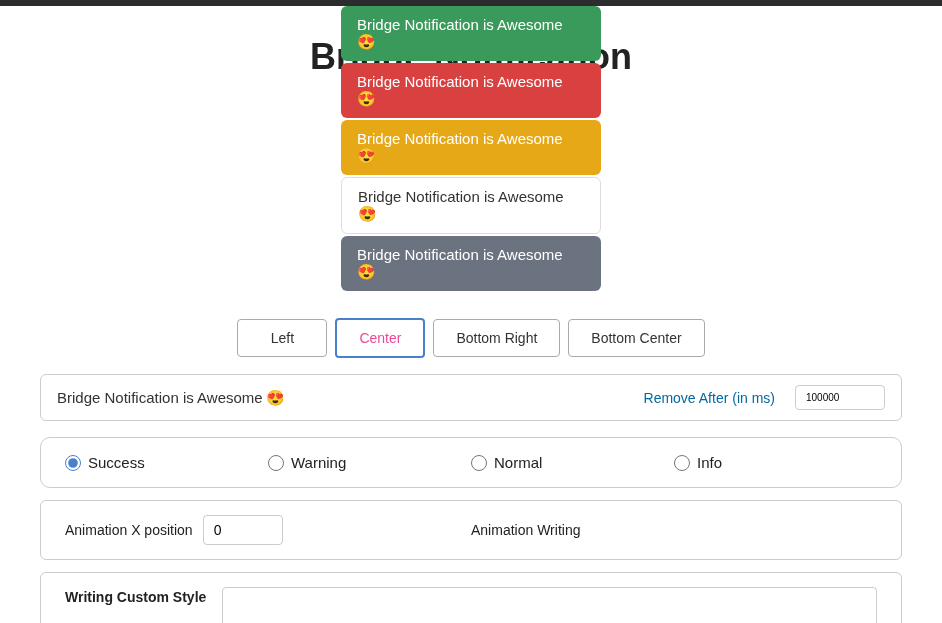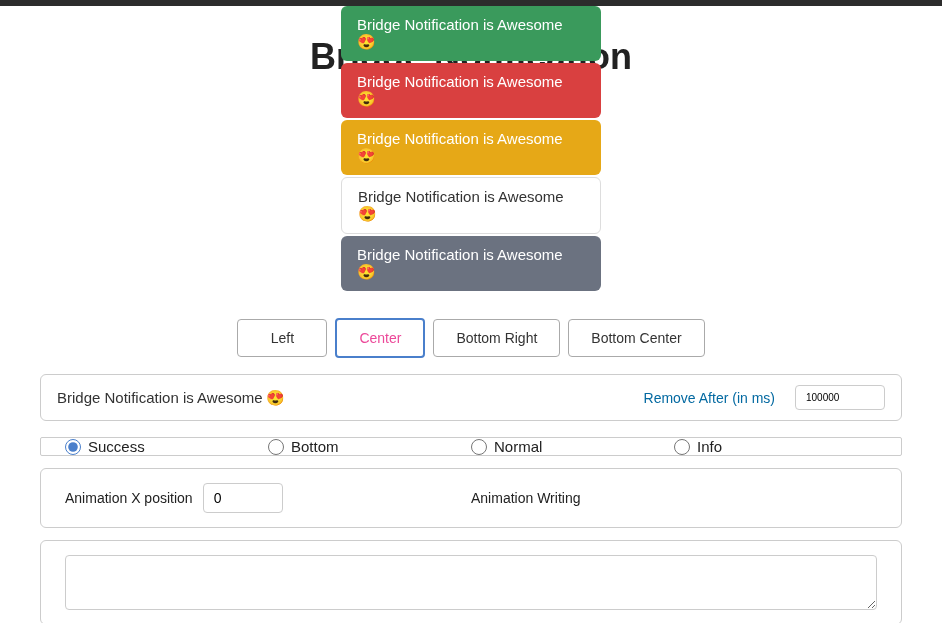--- a/index.html
+++ b/index.html
@@ -121,22 +121,22 @@
       width: 90px;
       outline: none;
     }
 
     
     .radio-row {
       display: flex;
       align-items: center;
       margin: 0 40px 12px 40px;
       border: 1.5px solid #ccc;
-      border-radius: 2px;
-      padding: 0 24px;
+      border-radius: 10px;
+      padding: 16px 24px;
       gap: 0;
     }
     .radio-item {
       display: flex;
       align-items: center;
       gap: 7px;
       flex: 1;
       font-size: 15px;
       color: #222;
       cursor: pointer;
@@ -244,21 +244,21 @@
   <input class="remove-input" type="text" value="100000" style="">
 </div>
 
 <div class="radio-row">
   <label class="radio-item">
     <input type="radio" name="notif-type" checked="" style="">
     <span>Success</span>
   </label>
   <label class="radio-item">
     <input type="radio" name="notif-type" style="">
-    <span>Bottom</span>
+    <span>Warning</span>
   </label>
   <label class="radio-item">
     <input type="radio" name="notif-type" style="">
     <span>Normal</span>
   </label>
   <label class="radio-item">
     <input type="radio" name="notif-type" style="">
     <span>Info</span>
   </label>
 </div>
@@ -267,14 +267,15 @@
   <div class="anim-item">
     <span>Animation X position</span>
     <input class="anim-input" type="text" value="0" style="">
   </div>
   <div class="anim-item">
     <span>Animation Writing</span>
   </div>
 </div>
 
 <div class="custom-style-row">
+  <span class="custom-style-label">Writing Custom Style</span>
   <textarea class="custom-style-textarea" style=""></textarea>
 </div>
 
 </body></html>

